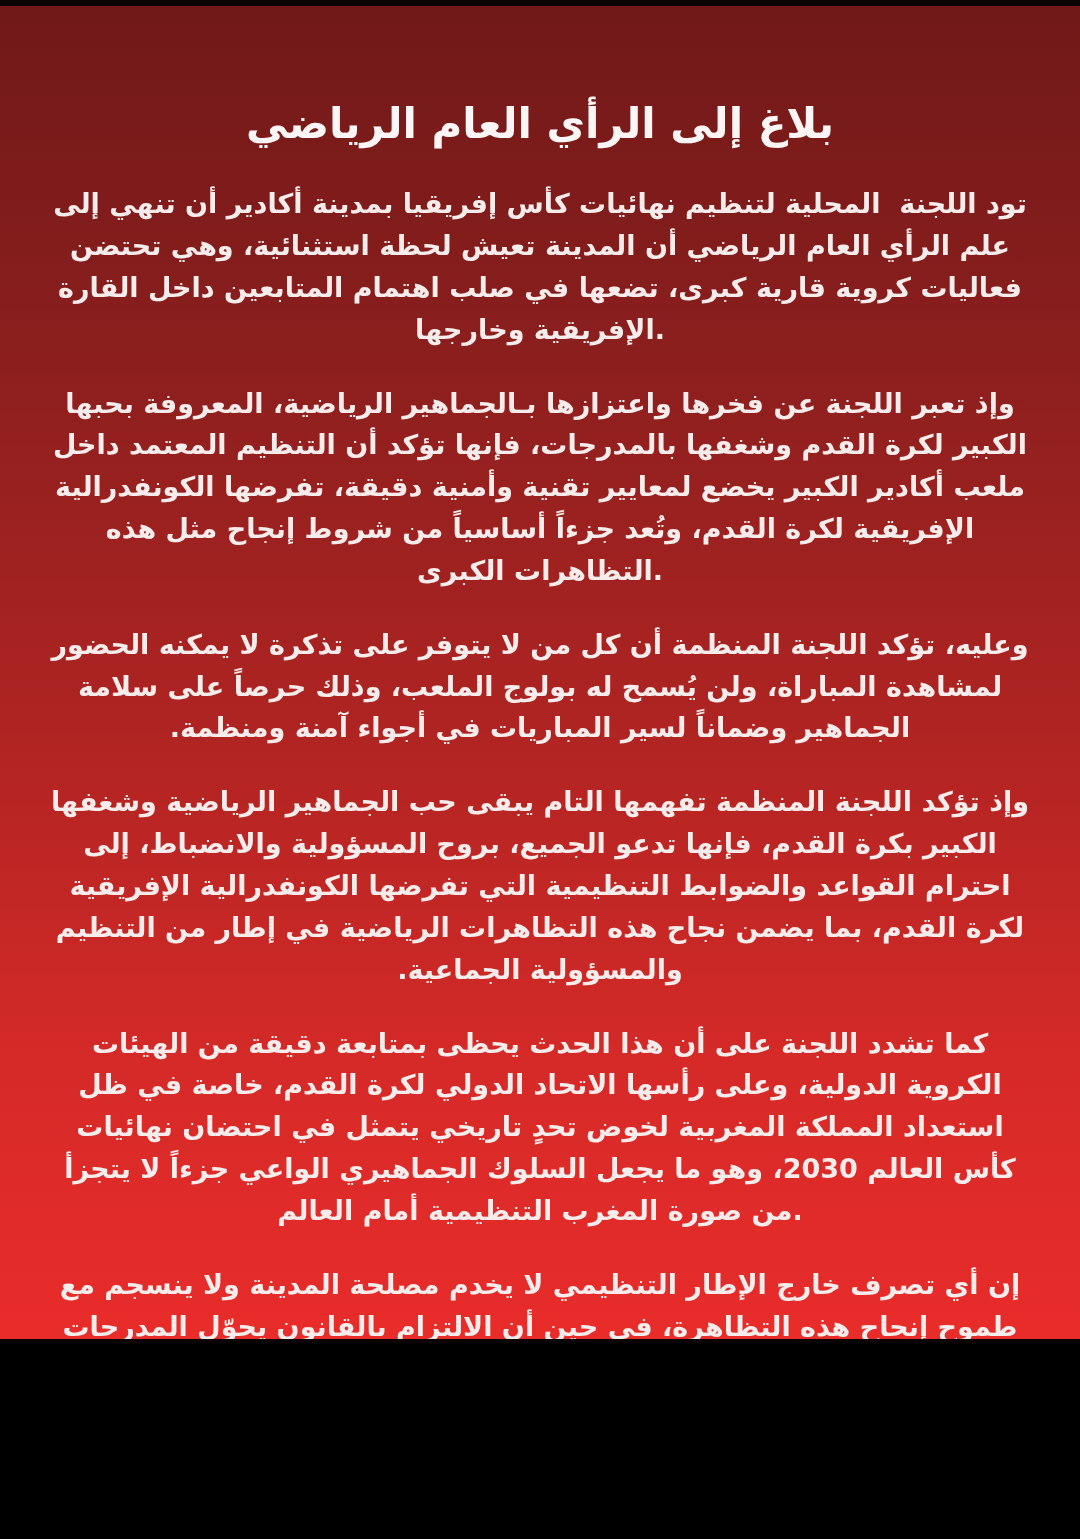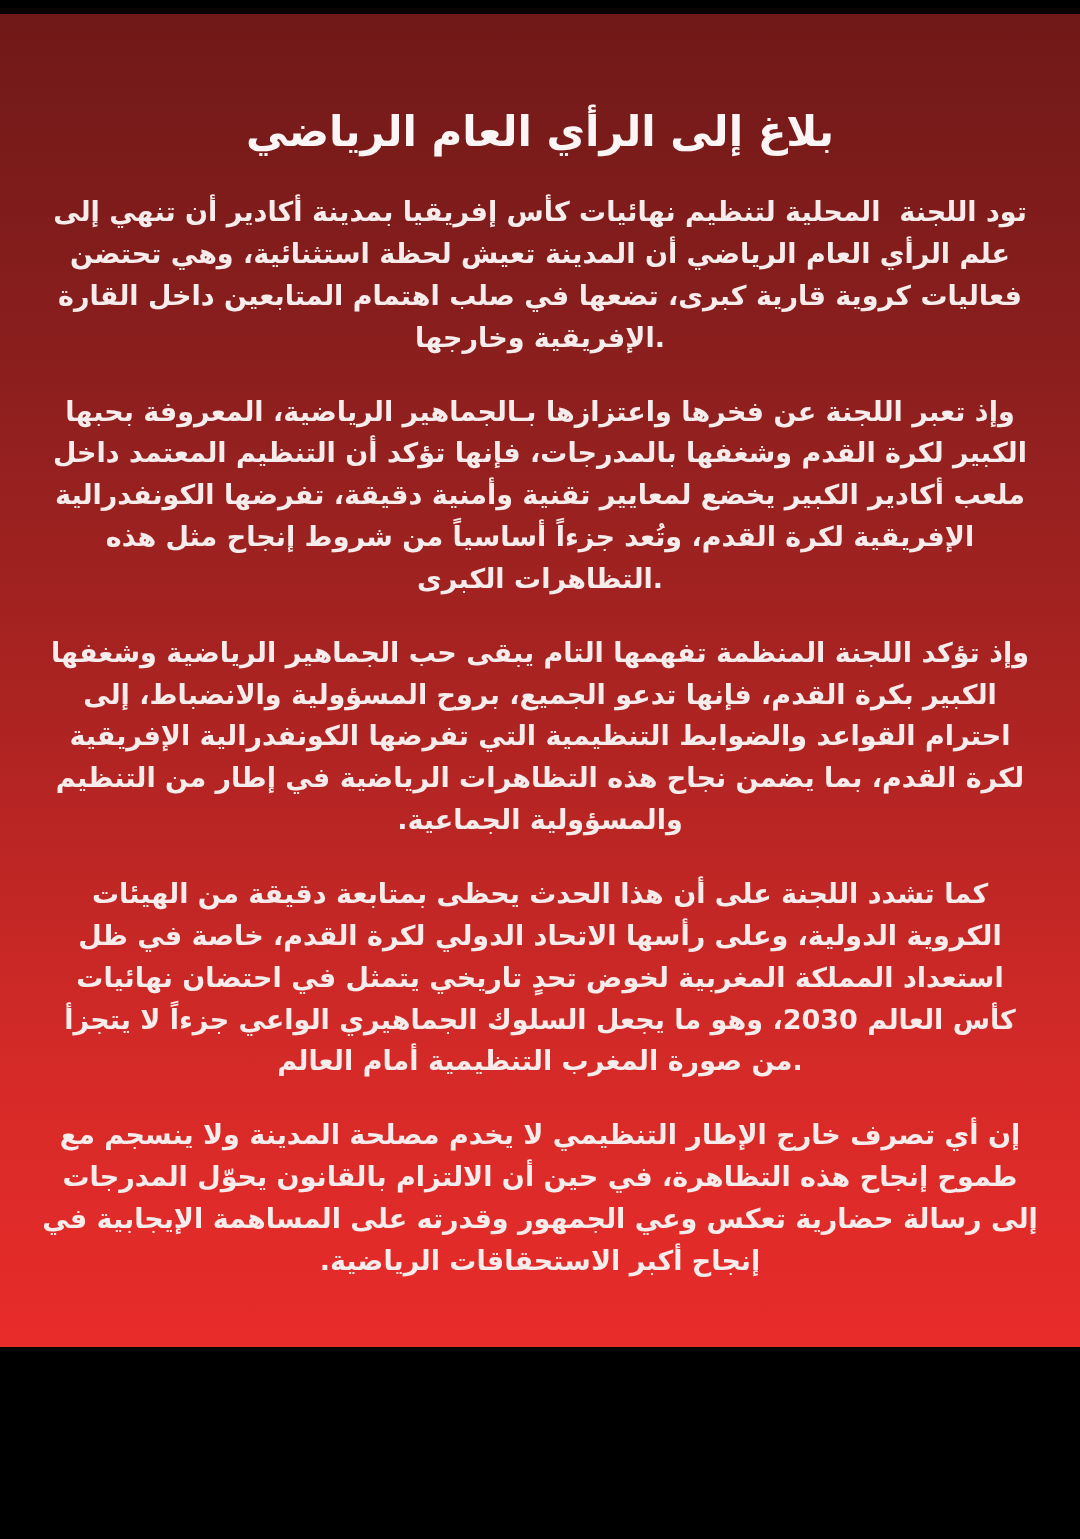--- a/index.html
+++ b/index.html
@@ -1,21 +1,21 @@
 <!DOCTYPE html>
 <html lang="ar"><head>
 <meta charset="utf-8">
 <style>
   html, body { margin: 0; padding: 0; background: #000; }
 
   .poster {
     position: relative;
     width: 1080px;
     height: 1343px;
-    margin: 8px auto;
+    margin: 0 auto;
     box-sizing: border-box;
     overflow: hidden;
     border-top: 6px solid #0a0404;
     border-bottom: 4px solid #0a0404;
     background: linear-gradient(180deg,
       #701918 0%,
       #8c1f1e 27%,
       #b02422 55%,
       #d62a28 80%,
       #e82c2a 100%);
@@ -56,20 +56,21 @@
   <div class="content">
 
     <h1 class="title" dir="rtl">بلاغ إلى الرأي العام الرياضي</h1>
 
     <p class="para" dir="ltr">تود اللجنة  المحلية لتنظيم نهائيات كأس إفريقيا بمدينة أكادير أن تنهي إلى علم الرأي العام الرياضي أن المدينة تعيش لحظة استثنائية، وهي تحتضن فعاليات كروية قارية كبرى، تضعها في صلب اهتمام المتابعين داخل القارة الإفريقية وخارجها.</p>
 
     <p class="para" dir="ltr">وإذ تعبر اللجنة عن فخرها واعتزازها بـالجماهير الرياضية، المعروفة بحبها الكبير لكرة القدم وشغفها بالمدرجات، فإنها تؤكد أن التنظيم المعتمد داخل ملعب أكادير الكبير يخضع لمعايير تقنية وأمنية دقيقة، تفرضها الكونفدرالية الإفريقية لكرة القدم، وتُعد جزءاً أساسياً من شروط إنجاح مثل هذه التظاهرات الكبرى.</p>
 
     <div class="joined">
 
+      <p class="para" dir="rtl">وعليه، تؤكد اللجنة المنظمة أن كل من لا يتوفر على تذكرة لا يمكنه الحضور لمشاهدة المباراة، ولن يُسمح له بولوج الملعب، وذلك حرصاً على سلامة الجماهير وضماناً لسير المباريات في أجواء آمنة ومنظمة.</p>
     </div>
 
     <p class="para" dir="rtl">وإذ تؤكد اللجنة المنظمة تفهمها التام يبقى حب الجماهير الرياضية وشغفها الكبير بكرة القدم، فإنها تدعو الجميع، بروح المسؤولية والانضباط، إلى احترام القواعد والضوابط التنظيمية التي تفرضها الكونفدرالية الإفريقية لكرة القدم، بما يضمن نجاح هذه التظاهرات الرياضية في إطار من التنظيم والمسؤولية الجماعية.</p>
 
     <p class="para" dir="ltr">كما تشدد اللجنة على أن هذا الحدث يحظى بمتابعة دقيقة من الهيئات الكروية الدولية، وعلى رأسها الاتحاد الدولي لكرة القدم، خاصة في ظل استعداد المملكة المغربية لخوض تحدٍ تاريخي يتمثل في احتضان نهائيات كأس العالم 2030، وهو ما يجعل السلوك الجماهيري الواعي جزءاً لا يتجزأ من صورة المغرب التنظيمية أمام العالم.</p>
 
     <p class="para" dir="rtl">إن أي تصرف خارج الإطار التنظيمي لا يخدم مصلحة المدينة ولا ينسجم مع طموح إنجاح هذه التظاهرة، في حين أن الالتزام بالقانون يحوّل المدرجات إلى رسالة حضارية تعكس وعي الجمهور وقدرته على المساهمة الإيجابية في إنجاح أكبر الاستحقاقات الرياضية.</p>
 
   </div>
 </div>

